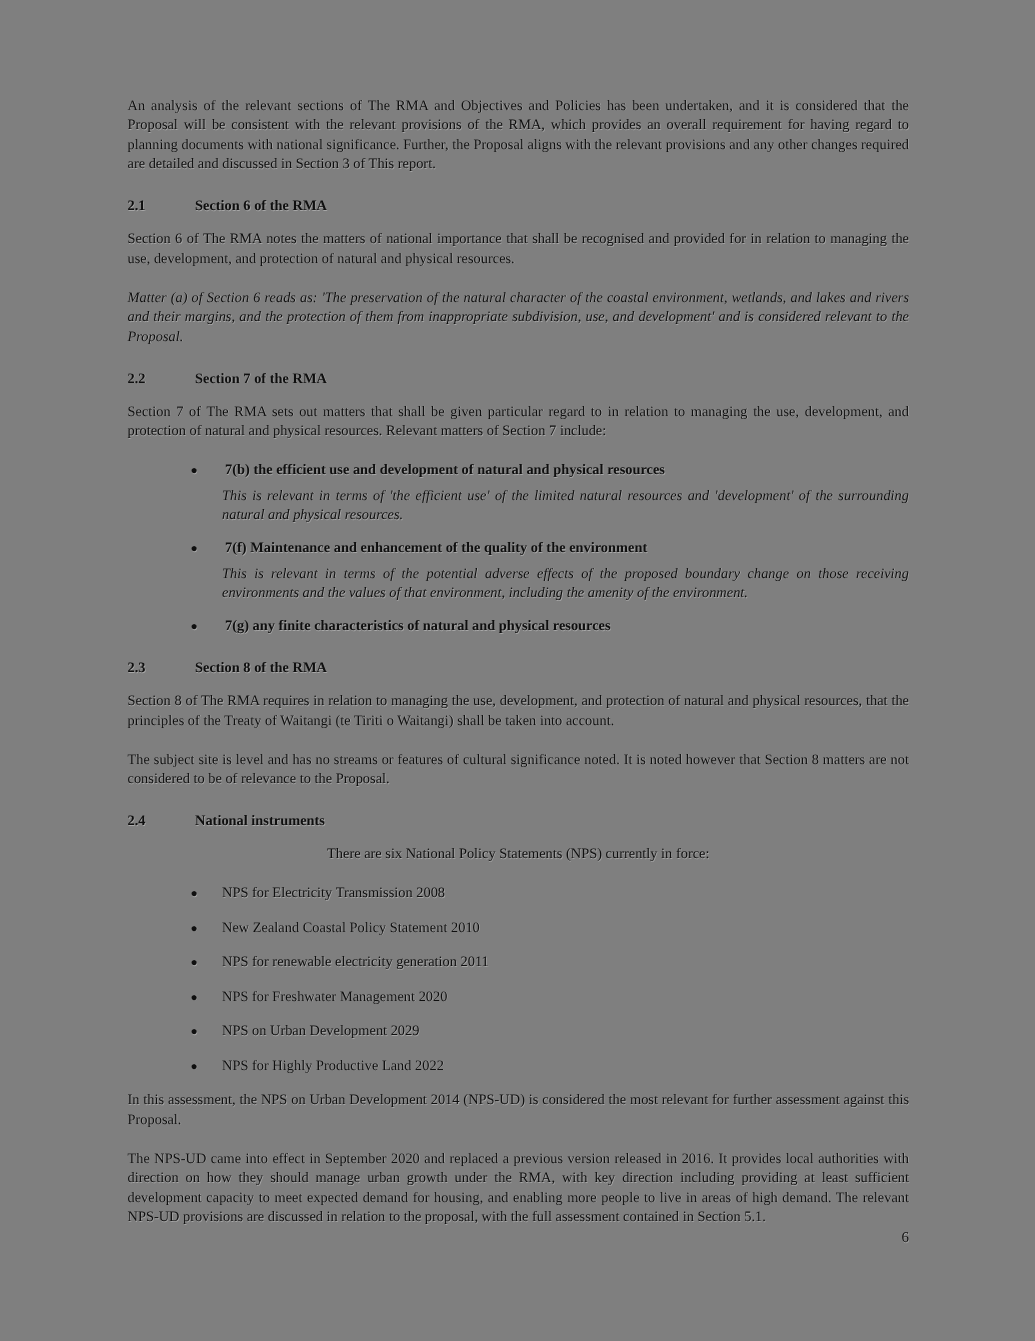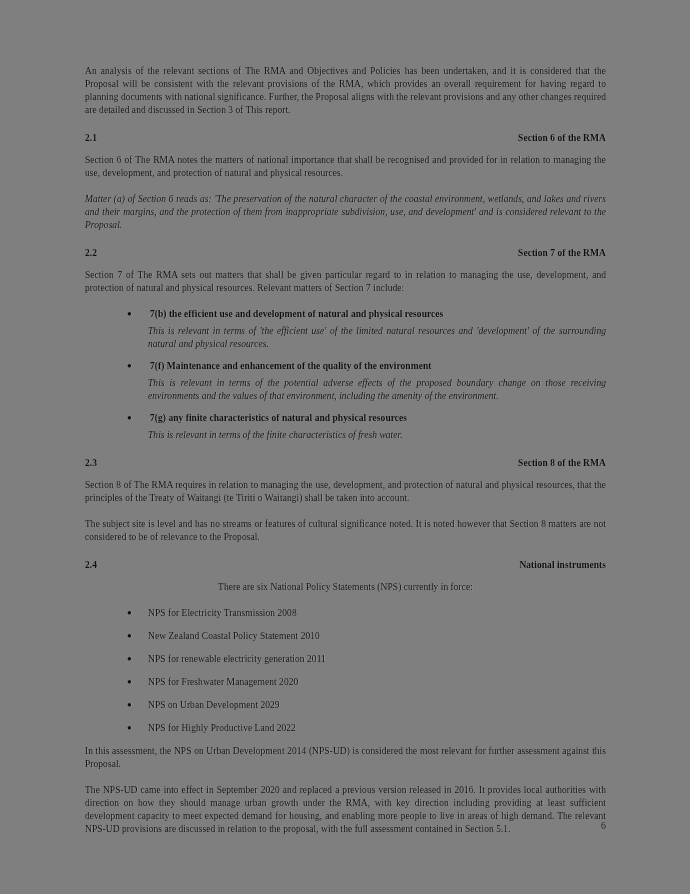--- a/index.html
+++ b/index.html
@@ -28,21 +28,20 @@
     line-height:13px;
     text-align:justify;
   }
   p{margin:0 0 13px 0;}
   .quote{font-style:italic;}
   .heading{
     display:flex;
     font-weight:bold;
     margin:15px 0 9px 0;
     text-align:left;
-    justify-content:space-between;
   }
   .heading .h-num{width:45px;flex:0 0 45px;}
   .blist{margin:0 0 6px 0;}
   .b-item{
     position:relative;
     margin:0 0 5px 0;
     padding-left:63px;
   }
   .b-item .dot{
     position:absolute;
@@ -88,21 +87,20 @@
         <div class="b-body">This is relevant in terms of 'the efficient use' of the limited natural resources and 'development' of the surrounding natural and physical resources.</div>
       </div>
       <div class="b-item">
         <span class="dot">●</span>
         <div class="b-head">7(f) Maintenance and enhancement of the quality of the environment</div>
         <div class="b-body">This is relevant in terms of the potential adverse effects of the proposed boundary change on those receiving environments and the values of that environment, including the amenity of the environment.</div>
       </div>
       <div class="b-item">
         <span class="dot">●</span>
         <div class="b-head">7(g) any finite characteristics of natural and physical resources</div>
-        <div class="b-body">This is relevant in terms of the finite characteristics of fresh water.</div>
       </div>
     </div>
 
     <div class="heading">
       <span class="h-num">2.3</span>
       <span class="h-title">Section 8 of the RMA</span>
     </div>
     <p>Section 8 of The RMA requires in relation to managing the use, development, and protection of natural and physical resources, that the principles of the Treaty of Waitangi (te Tiriti o Waitangi) shall be taken into account.</p>
     <p>The subject site is level and has no streams or features of cultural significance noted. It is noted however that Section 8 matters are not considered to be of relevance to the Proposal.</p>
 

